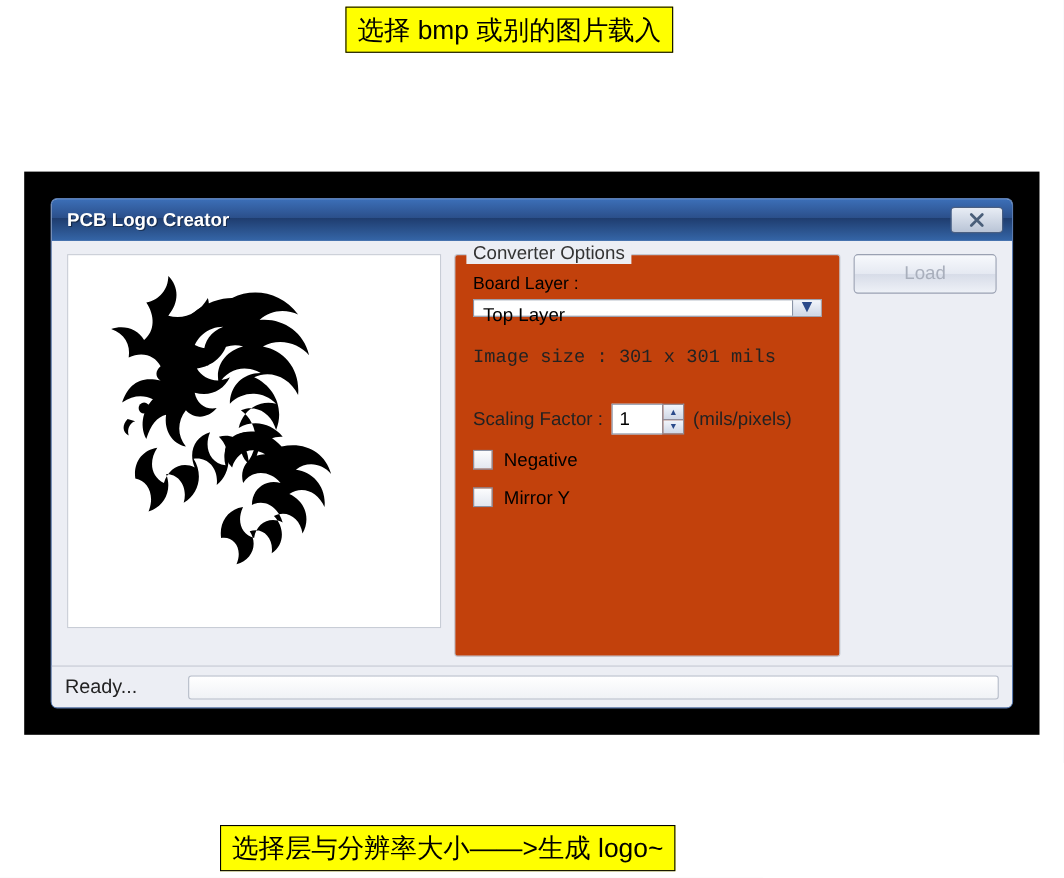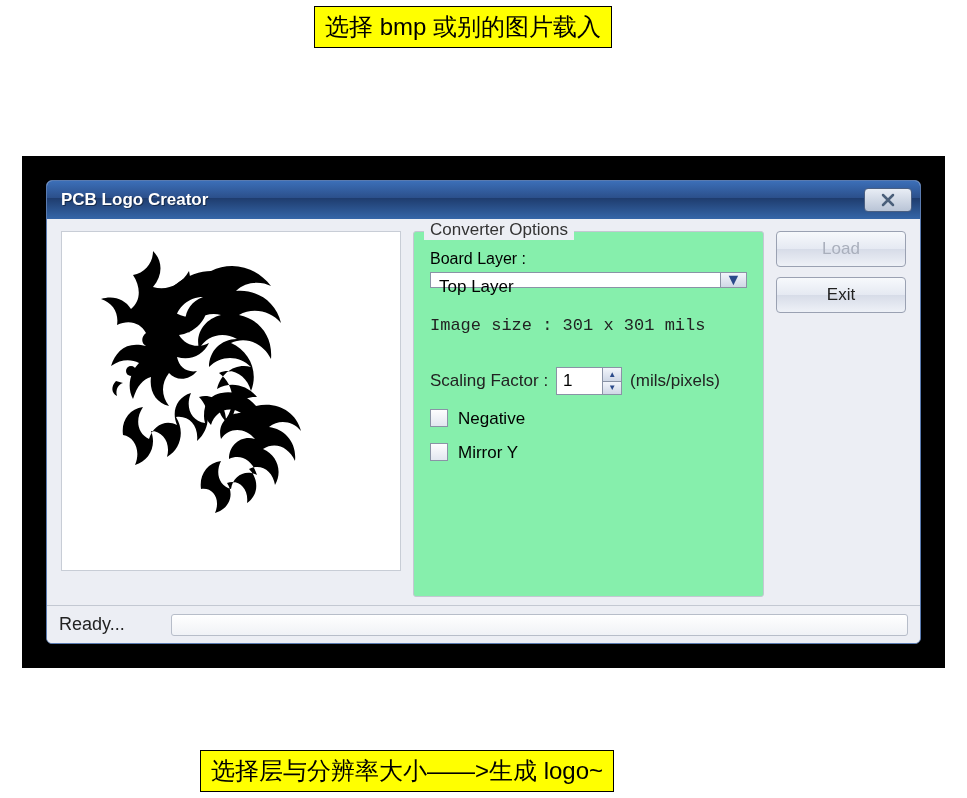--- a/index.html
+++ b/index.html
@@ -94,21 +94,21 @@
     align-items: center;
     justify-content: center;
   }
   .preview svg { width: 260px; height: 300px; }
   .options-group {
     flex: 1;
     border: 1px solid #c3c8d2;
     border-radius: 3px;
     position: relative;
     padding: 18px 16px 12px 16px;
-    background: #86efac;
+    background: #c2410c;
   }
   .options-legend {
     position: absolute;
     top: -12px;
     left: 10px;
     background: #eceef4;
     padding: 0 6px;
     font-size: 17px;
     color: #333;
   }
@@ -290,21 +290,20 @@
           <span>Negative</span>
         </div>
         <div class="chk">
           <span class="chkbox"></span>
           <span>Mirror Y</span>
         </div>
       </div>
 
       <div class="side-buttons">
         <div class="btn disabled">Load</div>
-        <div class="btn">Exit</div>
       </div>
 
     </div>
 
     <div class="statusbar">
       <div class="status-text">Ready...</div>
       <div class="progress"></div>
     </div>
   </div>
 </div>

